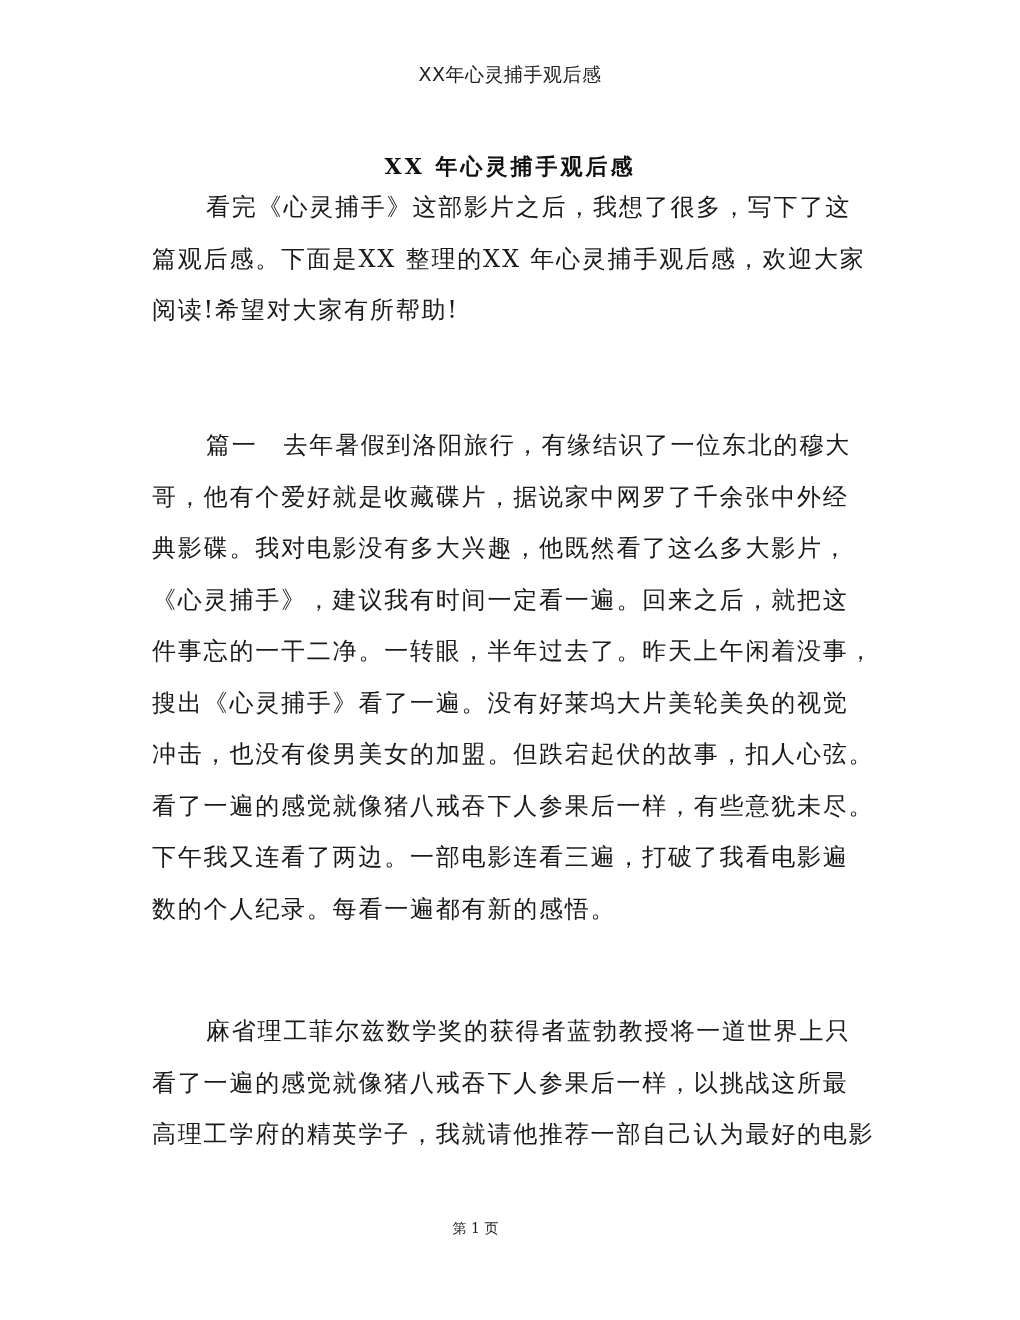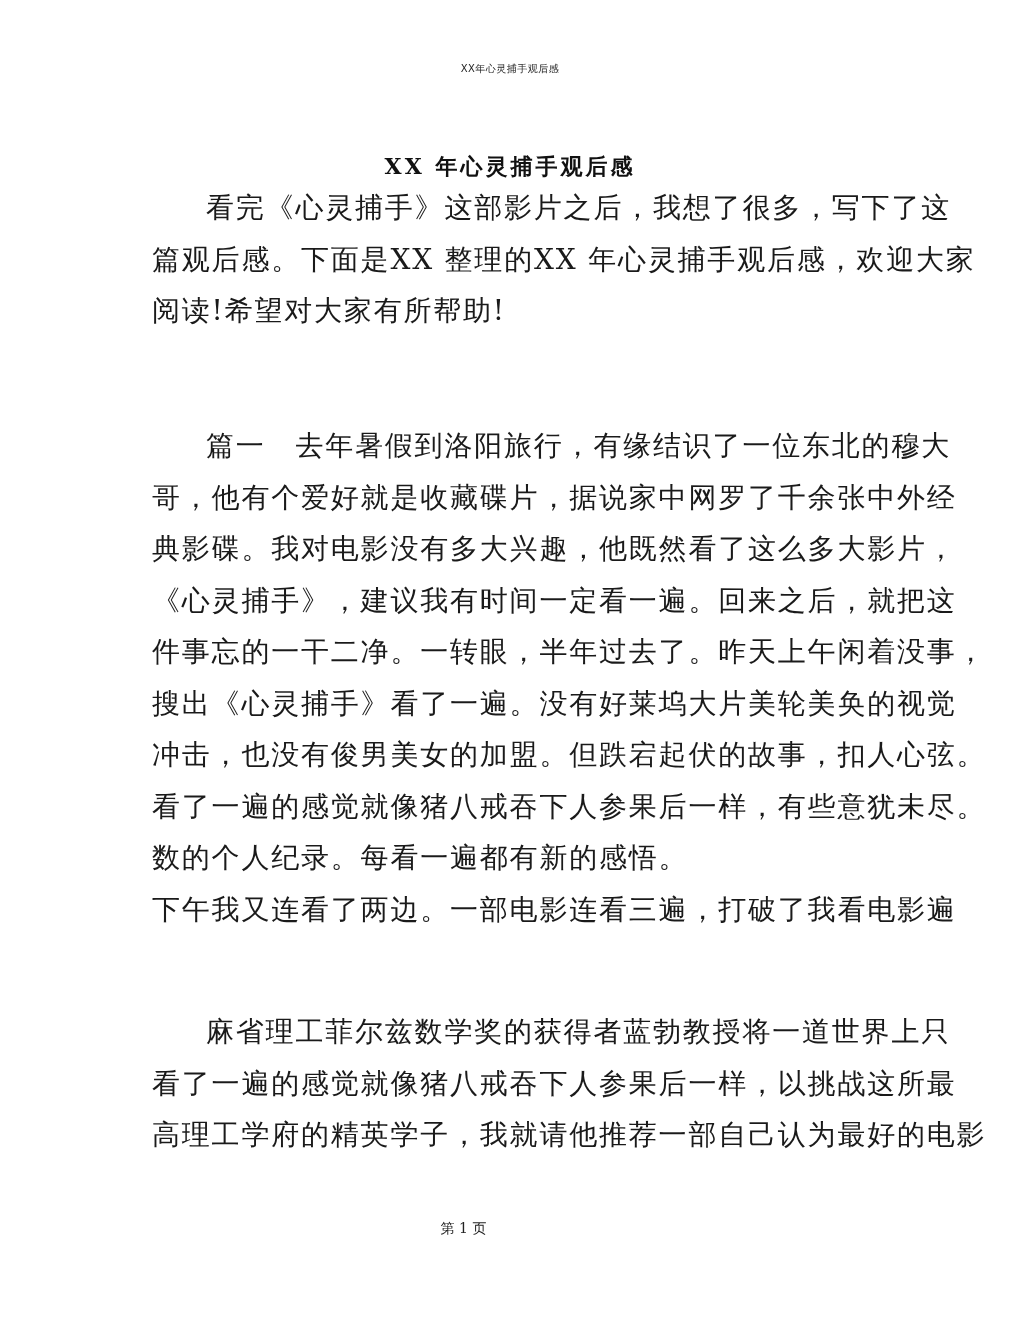--- a/index.html
+++ b/index.html
@@ -15,60 +15,60 @@
       font-family: "DejaVu Serif", "Liberation Serif", serif;
       color: #111111;
     }
     .page-header {
       position: absolute;
       top: 62px;
       left: 0;
       width: 1020px;
       text-align: center;
       font-family: "DejaVu Sans", "Liberation Sans", sans-serif;
-      font-size: 10px;
+      font-size: 19px;
       color: #222222;
       letter-spacing: 0.5px;
     }
     .doc-title {
       position: absolute;
       top: 120px;
       left: 0;
       width: 1020px;
       text-align: center;
       font-size: 22px;
       font-weight: bold;
       letter-spacing: 3px;
       color: #111111;
       margin-top: 32px;
     }
     .body-text {
       position: absolute;
       left: 152px;
       width: 720px;
-      font-size: 28px;
+      font-size: 24px;
       line-height: 51.5px;
       letter-spacing: 1.8px;
       color: #1a1a1a;
     }
     .body-text .line {
       display: block;
       white-space: nowrap;
       height: 51.5px;
     }
     .indent {
       padding-left: 54px;
     }
     #intro { top: 182px; }
     #part1 { top: 420px; }
     #part2 { top: 1006px; }
     .page-footer {
       position: absolute;
       top: 1220px;
-      left: 0;
+      left: 12px;
       width: 927px;
       text-align: center;
       font-size: 14px;
       color: #222222;
     }
   </style>
 </head>
 <body>
 
 <div class="page-header">XX年心灵捕手观后感</div>
@@ -83,22 +83,22 @@
 
 <div class="body-text" id="part1">
   <span class="line indent">篇一　去年暑假到洛阳旅行，有缘结识了一位东北的穆大</span>
   <span class="line">哥，他有个爱好就是收藏碟片，据说家中网罗了千余张中外经</span>
   <span class="line">典影碟。我对电影没有多大兴趣，他既然看了这么多大影片，</span>
   <span class="line">《心灵捕手》，建议我有时间一定看一遍。回来之后，就把这</span>
   <span class="line">件事忘的一干二净。一转眼，半年过去了。昨天上午闲着没事，</span>
   <span class="line">搜出《心灵捕手》看了一遍。没有好莱坞大片美轮美奂的视觉</span>
   <span class="line">冲击，也没有俊男美女的加盟。但跌宕起伏的故事，扣人心弦。</span>
   <span class="line">看了一遍的感觉就像猪八戒吞下人参果后一样，有些意犹未尽。</span>
+  <span class="line">下午我又连看了两边。一部电影连看三遍，打破了我看电影遍</span>
   <span class="line">数的个人纪录。每看一遍都有新的感悟。</span>
-  <span class="line">下午我又连看了两边。一部电影连看三遍，打破了我看电影遍</span>
 </div>
 
 <div class="body-text" id="part2">
   <span class="line indent">麻省理工菲尔兹数学奖的获得者蓝勃教授将一道世界上只</span>
   <span class="line">看了一遍的感觉就像猪八戒吞下人参果后一样，以挑战这所最</span>
   <span class="line">高理工学府的精英学子，我就请他推荐一部自己认为最好的电影</span>
 </div>
 
 <div class="page-footer">第 1 页</div>
 

